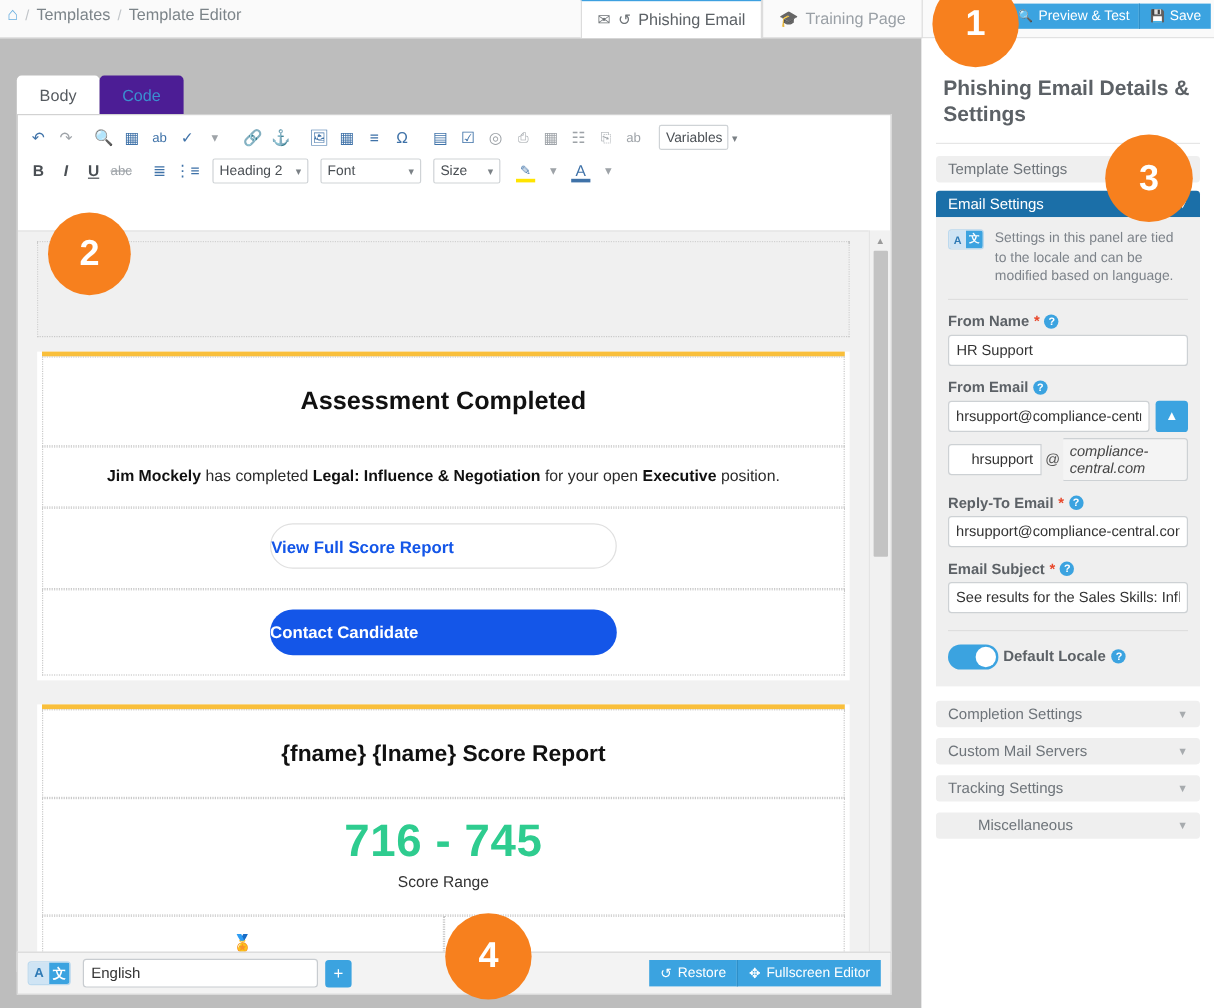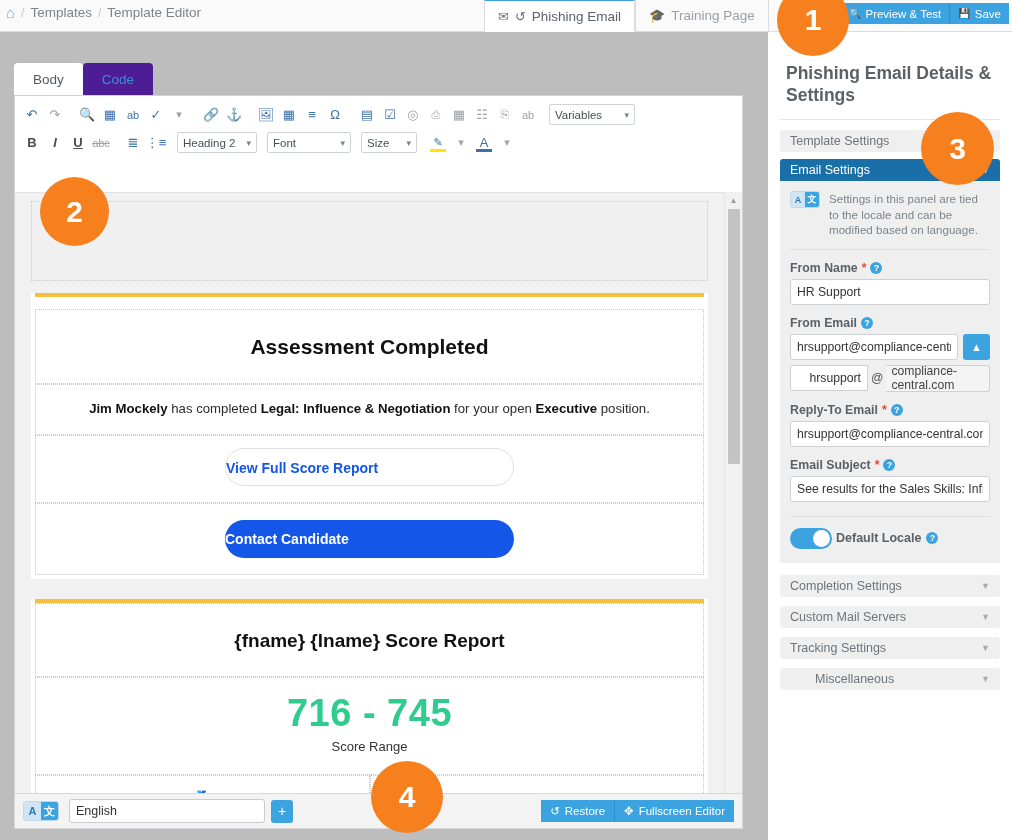--- a/index.html
+++ b/index.html
@@ -74,21 +74,21 @@
   .tool.dark { color: #4a4f54; font-weight: bold; }
   .tool.sm { font-size: 11px; }
   .gap { width: 8px; }
   .sel {
     height: 21px; border: 1px solid #cfd3d6; background: #fff; border-radius: 2px;
     display: flex; align-items: center; justify-content: space-between;
     font-size: 11.5px; color: #4a4f54; padding: 0 5px; cursor: pointer;
   }
   .sel .cv { color: #7b8186; font-size: 9px; margin-left: 8px; }
   .sel.w-heading { width: 80px; } .sel.w-font { width: 84px; }
-  .sel.w-size { width: 56px; } .sel.w-vars { width: 86px; text-align: right; }
+  .sel.w-size { width: 56px; } .sel.w-vars { width: 58px; text-align: right; }
 
   
   .canvas {
     position: absolute; left: 0; top: 96px; right: 18px; bottom: 0;
     background: #f1f1f1; border-top: 1px solid #e2e2e2; overflow: hidden;
   }
   .email-shell { margin: 8px 16px 0 16px; }
   .dot { border: 1px dotted #c9c9c9; }
   .grayblock { height: 78px; background: #f0f0f0; }
   .card { background: #fff; margin-top: 12px; }
@@ -187,23 +187,23 @@
   }
   .inp-row { display: flex; gap: 5px; }
   .inp-row .inp { flex: 1; }
   .caret-btn { width: 27px; height: 26px; background: #3ba3e0; color: #fff; border: none;
     border-radius: 3px; font-size: 11px; cursor: pointer; }
   .split-row { display: flex; align-items: center; margin-top: 5px; }
   .split-local { width: 78px; height: 26px; border: 1px solid #cdd1d4; border-radius: 3px 0 0 3px;
     background: #fff; font-size: 12.2px; color: #333; text-align: right; padding: 0 6px;
     font-family: "Liberation Sans", sans-serif; }
   .split-at { font-size: 12.2px; color: #555; padding: 0 3px; }
-  .split-dom { flex: 1; height: 27px; border: 1px solid #cdd1d4; border-left: none;
+  .split-dom { flex: 1; height: 36px; border: 1px solid #cdd1d4; border-left: none;
     background: #f4f4f4; font-size: 12.2px; color: #444; padding: 0 5px;
-    display: flex; align-items: center; border-radius: 0 3px 3px 0; }
+    display: flex; align-items: center; border-radius: 0 3px 3px 0; font-style: italic; }
   .hr { height: 1px; background: #dedede; margin: 14px 0 11px; }
   .toggle-row { display: flex; align-items: center; gap: 4px; }
   .toggle { width: 42px; height: 21px; border-radius: 11px; background: #3ba3e0; position: relative; cursor: pointer; }
   .toggle .knob { position: absolute; right: 2px; top: 2px; width: 17px; height: 17px;
     border-radius: 50%; background: #fff; }
   .toggle-lbl { font-size: 12.5px; color: #5c6166; font-weight: bold;
     display: flex; align-items: center; gap: 5px; }
 
   
   .badge {
@@ -341,21 +341,21 @@
 
       <div class="canvas">
         <div class="email-shell">
 
           <div class="dot">
             <div class="grayblock"></div>
           </div>
 
           <div class="card">
             <div class="topline"></div>
-            <div style="padding:12px 4px 4px;">
+            <div style="padding:0 4px 4px;">
               <div class="dot h-assess" style="text-align:center;">Assessment Completed</div>
               <div class="dot p-body" style="text-align:center;">
                 <b>Jim Mockely</b><span> has completed </span><b>Legal: Influence &amp; Negotiation</b><span> for your open </span><b>Executive</b><span> position.</span>
               </div>
               <div class="dot" style="padding:12px 12px 16px;">
                 <div class="btn-outline">View Full Score Report</div>
               </div>
               <div class="dot" style="padding:16px 12px;">
                 <div class="btn-primary">Contact Candidate</div>
               </div>

